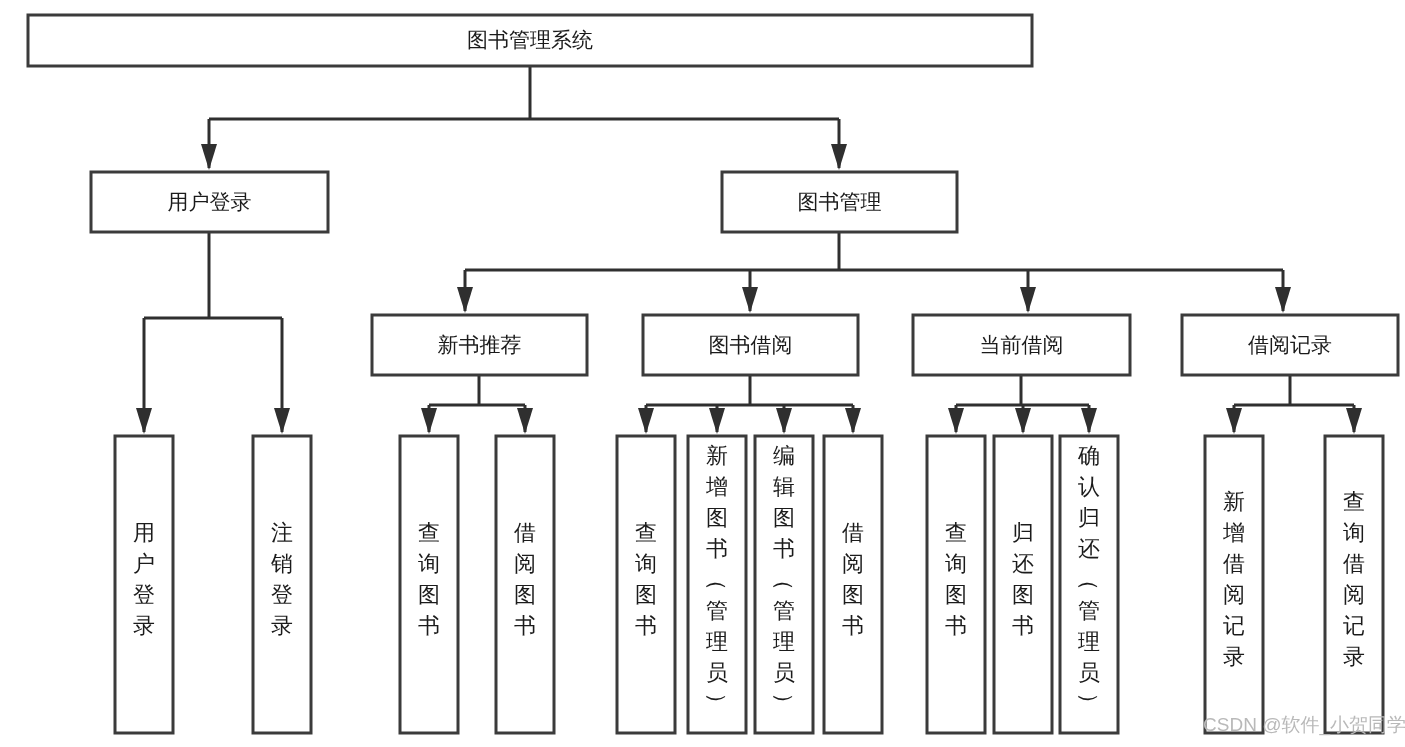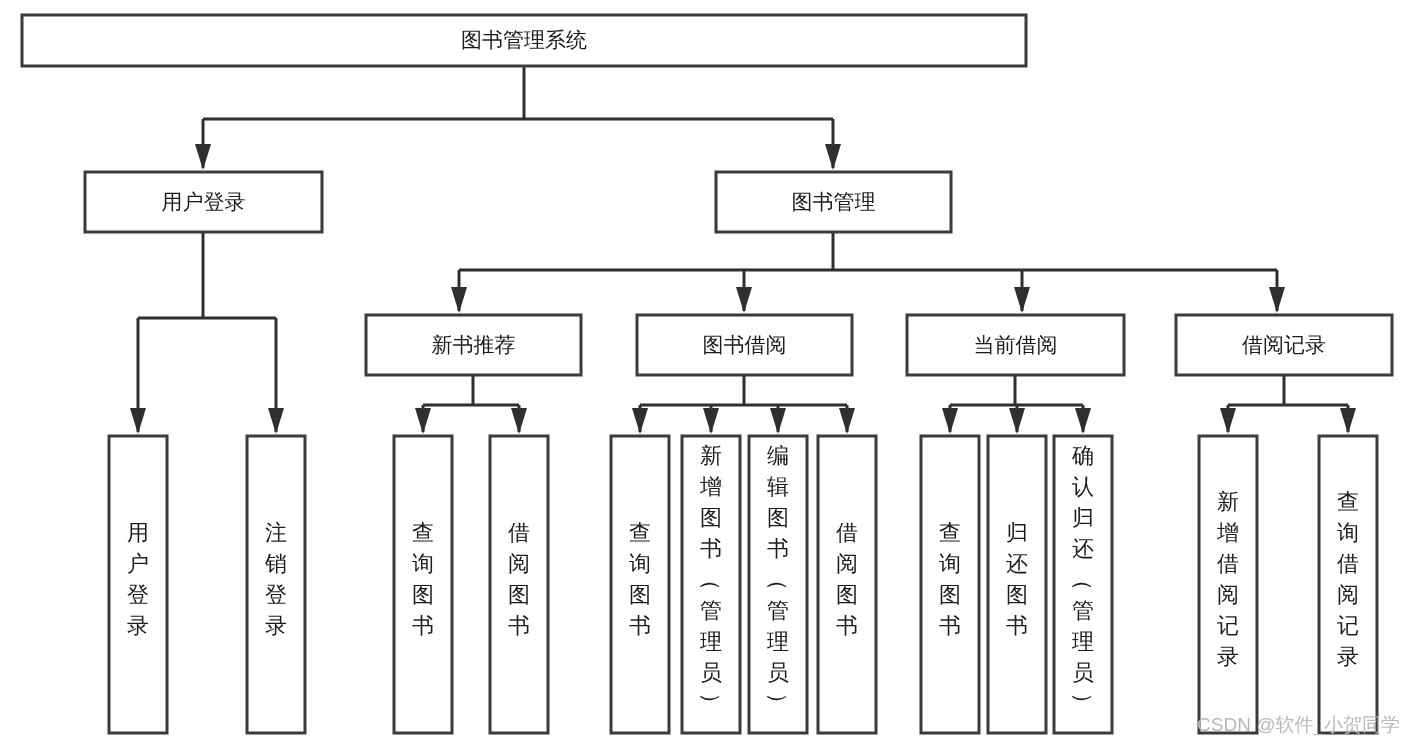--- a/index.html
+++ b/index.html
@@ -10,21 +10,21 @@
   }
   body {
     width: 1405px;
     height: 747px;
     font-family: "Liberation Sans", "DejaVu Sans", sans-serif;
     overflow: hidden;
     position: relative;
   }
   #diagram-root {
     position: absolute;
-    left: 4px;
+    left: 10px;
     top: 0;
     width: 1373px;
     height: 747px;
   }
   svg.diagram {
     display: block;
     width: 1405px;
     height: 747px;
     background: #ffffff;
   }

